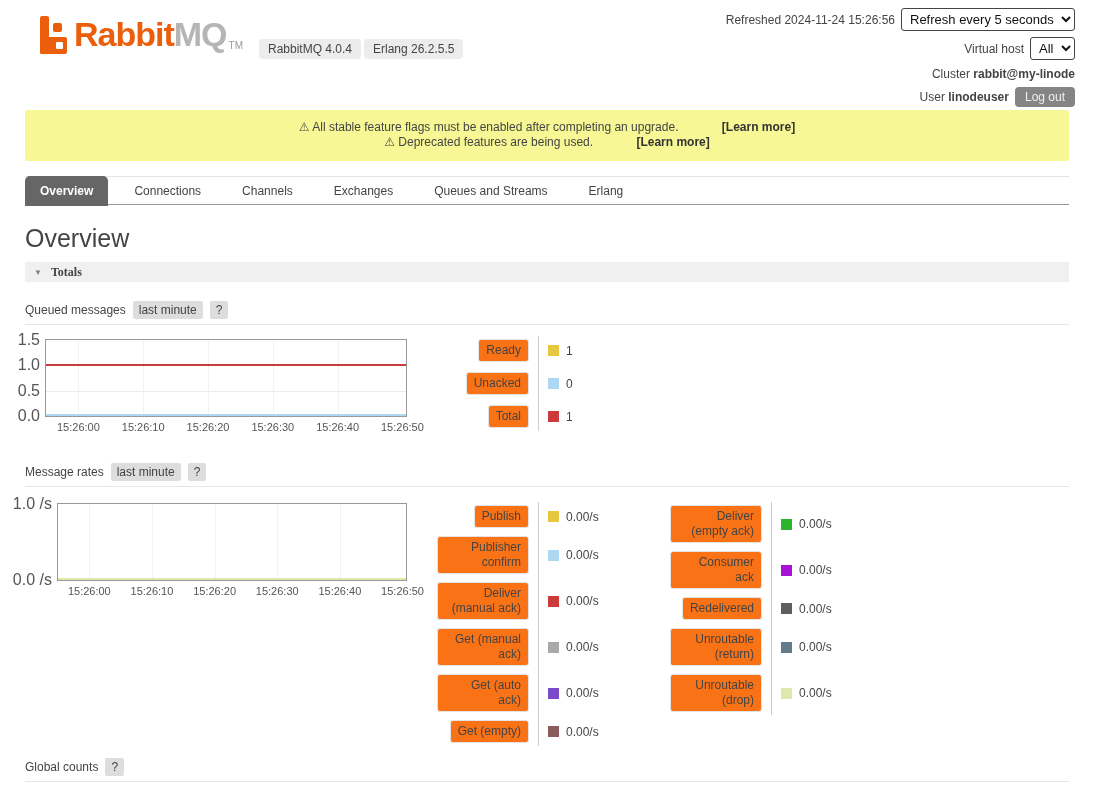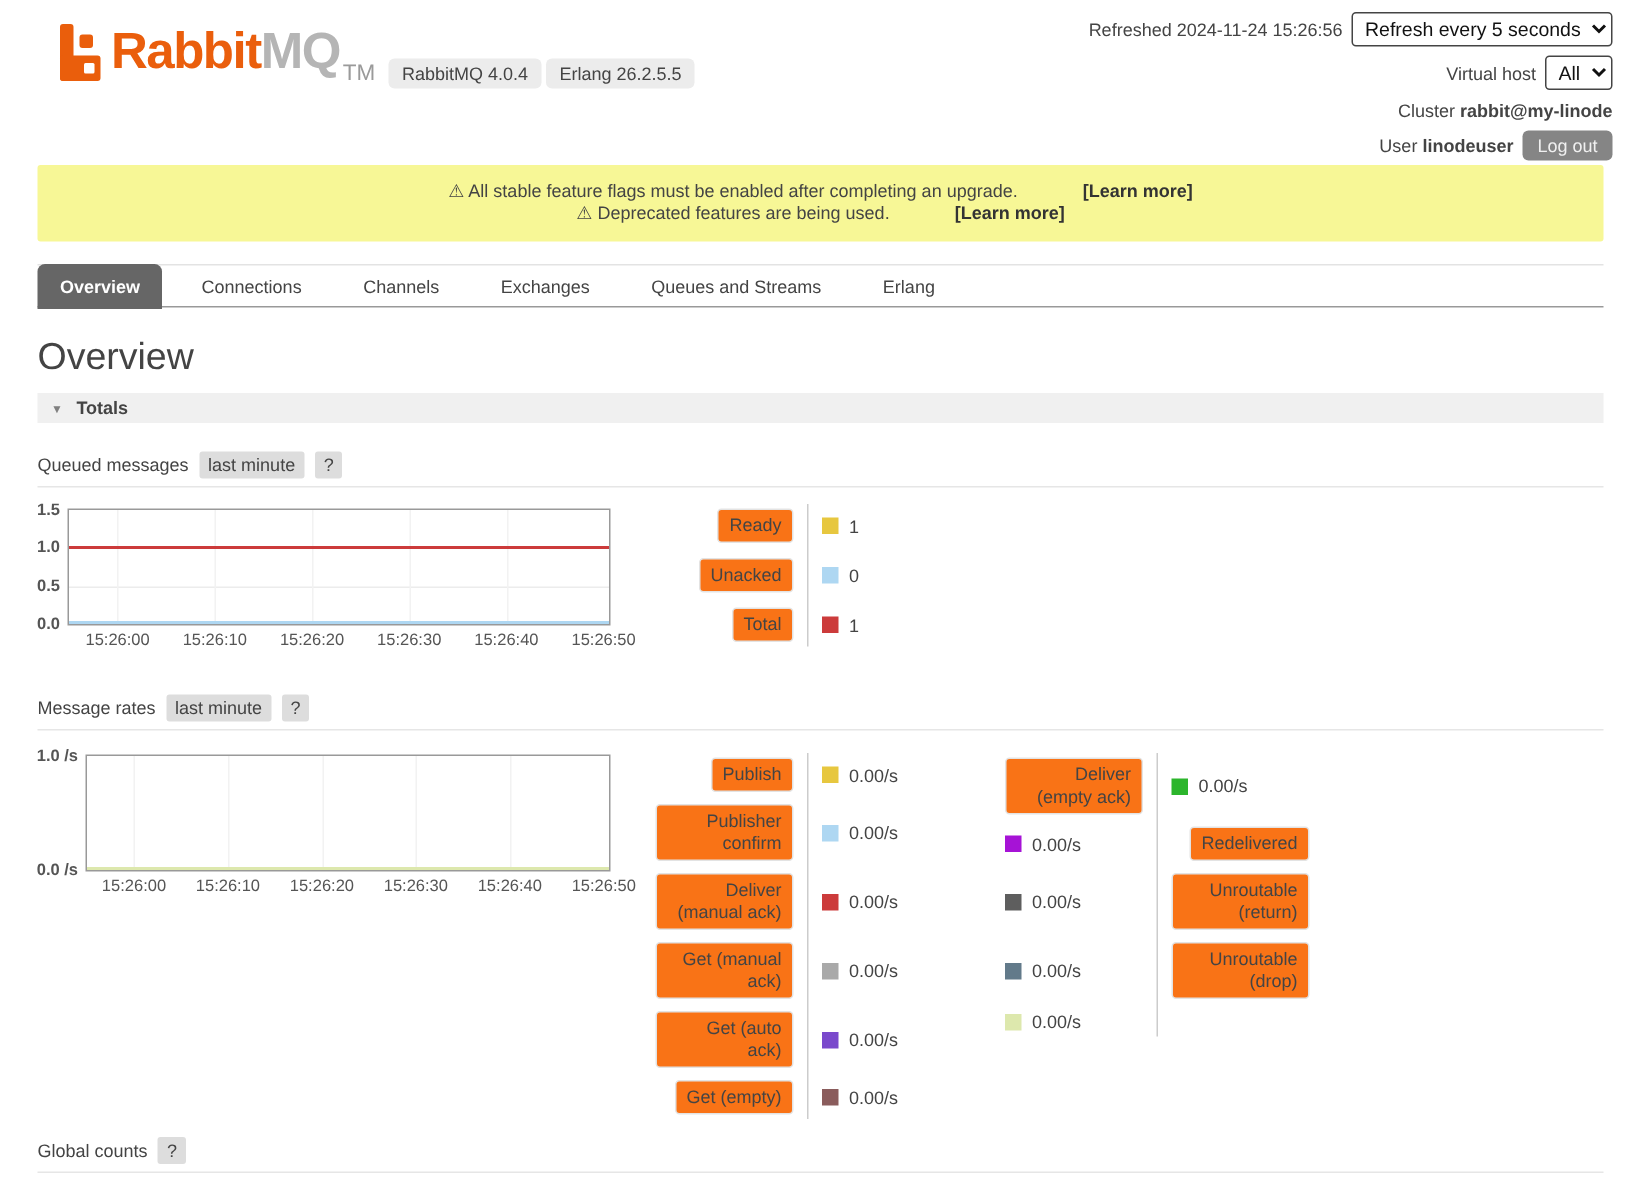--- a/index.html
+++ b/index.html
@@ -9,21 +9,21 @@
   
   .header { position:relative; height:108px; }
   .logo { position:absolute; left:40px; top:14px; display:flex; align-items:flex-start; cursor:pointer; }
   .logo-mark { position:relative; width:30px; height:38px; margin-right:4px; margin-top:2px; }
   .logo-mark .bar  { position:absolute; left:0; top:0; width:9px; height:38px; background:#ea5e0c; border-radius:2px; }
   .logo-mark .dot  { position:absolute; left:13px; top:7px; width:9px; height:9px; background:#ea5e0c; border-radius:2px; }
   .logo-mark .base { position:absolute; left:0; top:21px; width:27px; height:17px; background:#ea5e0c; border-radius:2px; }
   .logo-mark .hole { position:absolute; left:16px; top:26px; width:7px; height:7px; background:#fff; border-radius:1px; }
   .logo-rabbit { font-size:34px; font-weight:bold; color:#ea5e0c; letter-spacing:-1px; line-height:40px; }
   .logo-mq { font-size:34px; font-weight:bold; color:#b5b5b5; letter-spacing:-1px; line-height:40px; }
-  .logo-tm { font-size:15px; color:#9a9a9a; margin-top:26px; margin-left:2px; }
+  .logo-tm { font-size:10px; color:#9a9a9a; margin-top:26px; margin-left:2px; }
   .version-badge { position:absolute; top:39px; background:#ececec; border-radius:4px; padding:3px 9px; color:#444; white-space:nowrap; }
   .badge-rmq { left:259px; }
   .badge-erlang { left:364px; }
 
   .header-right { position:absolute; right:19px; top:8px; text-align:right; }
   .hr-row { margin-bottom:6px; white-space:nowrap; }
   .hr-row label { margin-right:6px; }
   select { font-family:"Liberation Sans",sans-serif; font-size:13px; color:#111; padding:2px 4px;
     border:1px solid #444; border-radius:3px; background:#fff; }
   .cluster-row, .user-row { line-height:17px; margin-bottom:4px; }
@@ -39,37 +39,37 @@
   .tabs { margin:15px 25px 0; border-top:1px solid #e3e3e3; border-bottom:1px solid #999;
     display:flex; align-items:flex-start; height:29px; }
   .tab { padding:7px 15px 8px; margin-right:11px; color:#444; cursor:pointer; white-space:nowrap; }
   .tab.active { background:#666; color:#fff; font-weight:bold; border-radius:5px 5px 0 0; margin-top:-1px; padding-top:8px; }
 
   
   .main { margin:0 25px; position:relative; }
   h1.page-title { font-size:25px; font-weight:normal; color:#444; margin:19px 0 9px; }
   .totals-bar { background:#f0f0f0; height:20px; display:flex; align-items:center; padding-left:9px; cursor:pointer; }
   .totals-tri { font-size:8px; color:#808080; margin-right:9px; }
-  .totals-label { font-weight:bold; color:#444; }
+  .totals-label { font-weight:bold; color:#444;font-family:Liberation Serif, serif; }
 
   .section-head { display:flex; align-items:center; gap:7px; padding-bottom:5px; border-bottom:1px solid #e6e6e6; }
   .sh-queued { margin-top:19px; }
   .sh-rates  { margin-top:16px; }
   .sh-global { margin-top:17px; }
   .chip { background:#ddd; color:#444; border-radius:2px; padding:2px 6px; cursor:pointer; }
   .chip.help { padding:2px 6px; }
 
   .chart-block { position:relative; }
   .cb-queued { height:122px; }
   .cb-rates  { height:254px; }
 
   .plot { position:absolute; border:1px solid #999; background:#fff; }
   .plot-queued { left:20px; top:14px; width:362px; height:78px; }
   .plot-rates  { left:32px; top:16px; width:350px; height:78px; }
-  .ytick { position:absolute; right:calc(100% + 6px); transform:translateY(-50%); font-size:11px; color:#555; white-space:nowrap;font-weight:bold; }
+  .ytick { position:absolute; right:calc(100% + 6px); transform:translateY(-50%); font-size:16px; color:#555; white-space:nowrap; }
   .xtick { position:absolute; top:calc(100% + 5px); transform:translateX(-50%); font-size:11px; color:#555; white-space:nowrap; }
   .hgrid { position:absolute; left:0; right:0; height:1px; background:#ececec; }
   .vgrid { position:absolute; top:0; bottom:0; width:1px; background:#f2f2f2; }
   .series-line { position:absolute; left:0; right:0; height:2px; }
 
   .legend { position:absolute; display:grid; grid-template-columns:92px auto; column-gap:19px; align-items:center; }
   .legend .divider { position:absolute; left:101px; top:-3px; bottom:-3px; width:1px; background:#ccc; }
   .lg-queued { left:412px; top:14px; row-gap:10px; }
   .lg-rates-left  { left:412px; top:18px; row-gap:8px; }
   .lg-rates-right { left:645px; top:18px; row-gap:8px; }
@@ -255,20 +255,21 @@
           <span>0.00/s</span>
         </div>
       </div>
     <div class="legend lg-rates-right" id="legend-rates-right">
       <div class="divider"></div>
     <div class="lgd-label">Deliver (empty ack)</div>
         <div class="lgd-value">
           <span class="swatch" style="background: rgb(44, 181, 44);"></span>
           <span>0.00/s</span>
         </div>
+        <div class="lgd-label">Consumer ack</div>
         <div class="lgd-value">
           <span class="swatch" style="background: rgb(166, 19, 214);"></span>
           <span>0.00/s</span>
         </div>
         <div class="lgd-label">Redelivered</div>
         <div class="lgd-value">
           <span class="swatch" style="background: rgb(94, 94, 94);"></span>
           <span>0.00/s</span>
         </div>
         <div class="lgd-label">Unroutable (return)</div>

